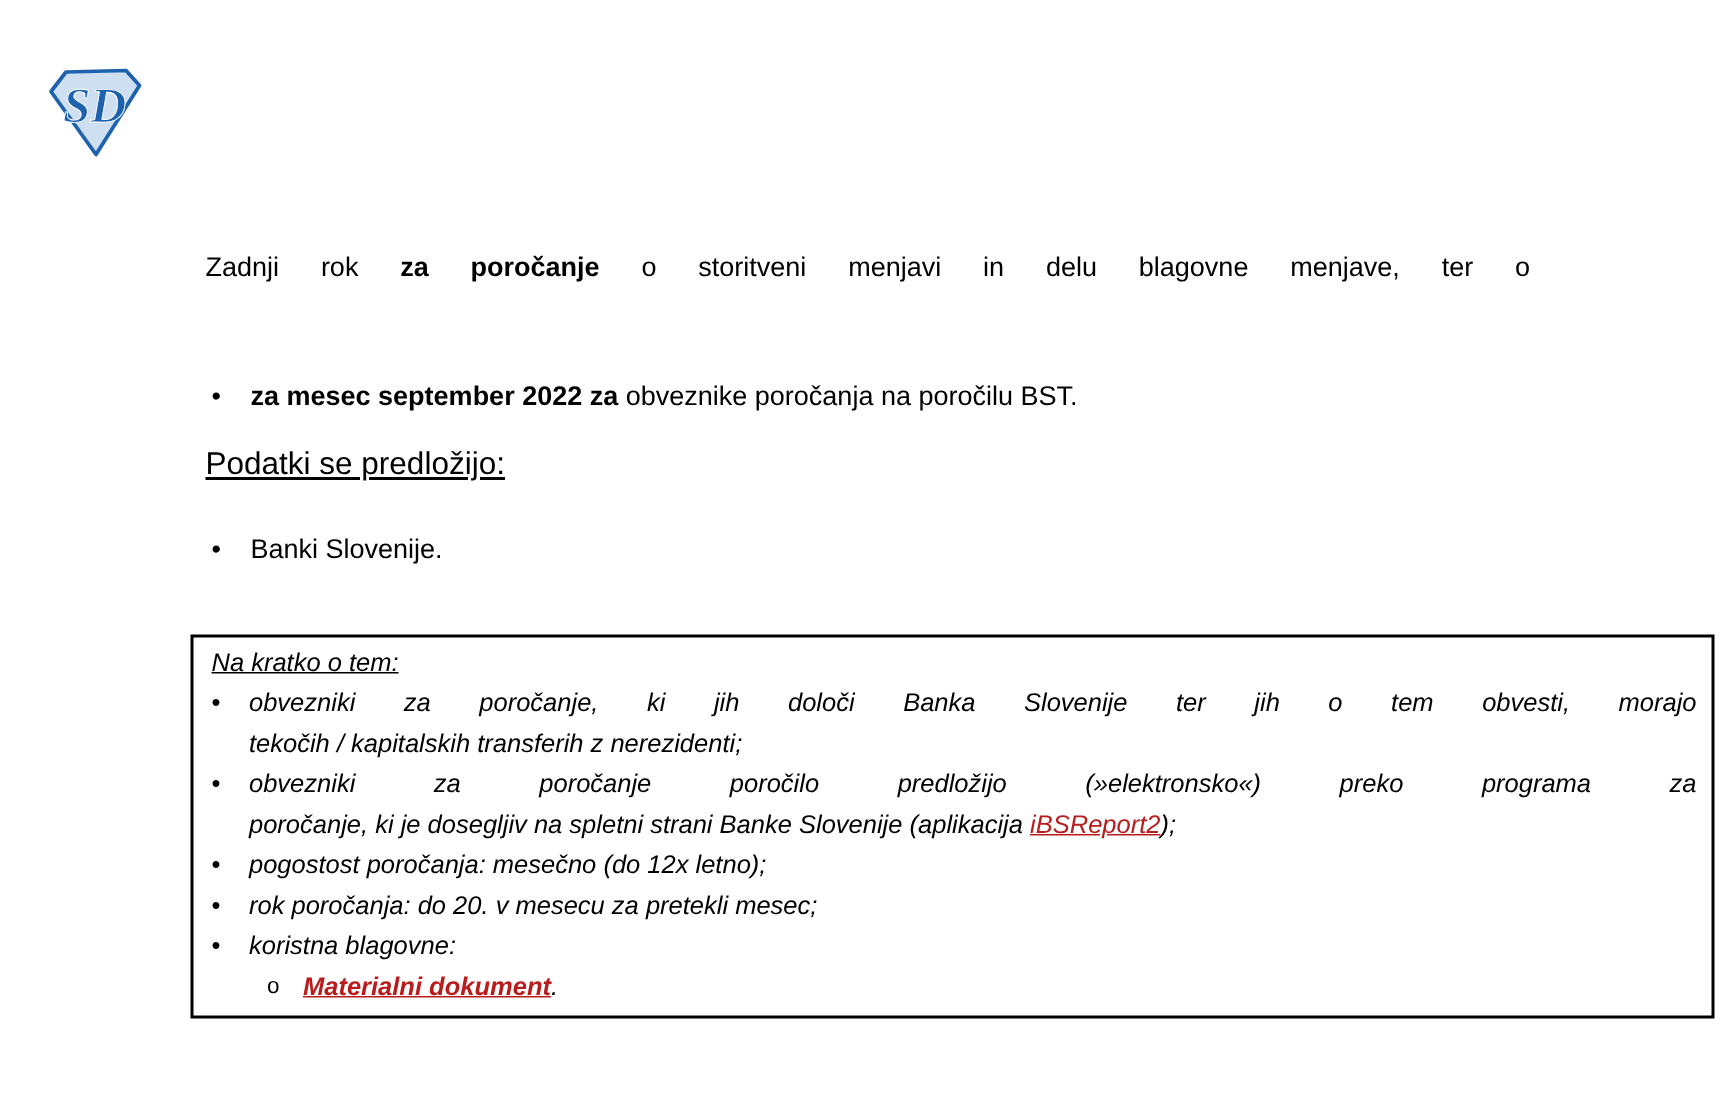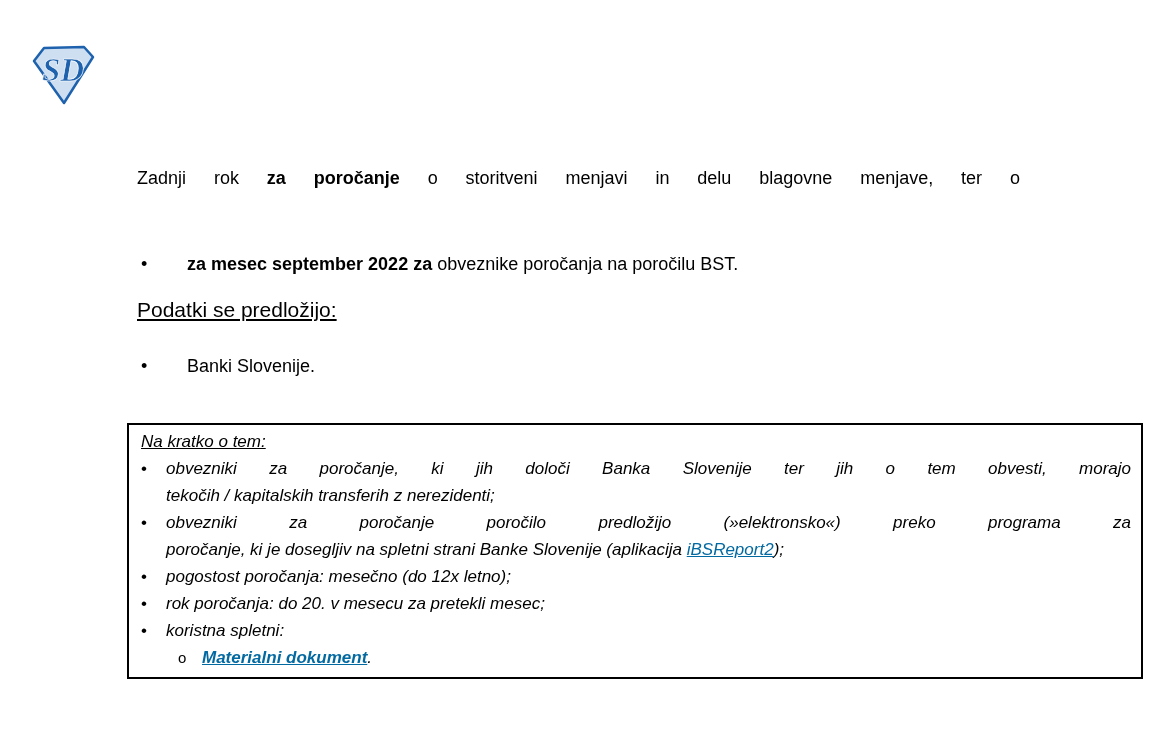--- a/index.html
+++ b/index.html
@@ -14,38 +14,38 @@
 
   .p1 {
     position:absolute; left:10px; top:157px; width:883px;
     font-size:18px; line-height:43px;
   }
   .jlast { text-align:justify; text-align-last:justify; }
   b, .bold { font-weight:bold; }
 
   .li { display:flex; font-size:18px; line-height:28px; }
   .li .marker { flex:none; width:26px; }
-  .li .txt { flex:1;margin-left:20px; }
+  .li .txt { flex:1; }
 
   .b1 { position:absolute; left:14px; top:250px; width:880px; }
   .p2 { position:absolute; left:10px; top:296px; font-size:21px; line-height:28px;text-decoration:underline; }
   .b2 { position:absolute; left:14px; top:352px; width:880px; }
 
   .infobox {
     position:absolute; left:0; top:423px; width:1016px; box-sizing:border-box;
     border:2px solid #000; padding:3px 10px 6px 12px;
     font-size:17px; line-height:27px; font-style:italic;
   }
   .infobox .title { text-decoration:underline; }
   .ib-li { display:flex; }
   .ib-li .marker { flex:none; width:25px; font-style:normal; }
   .ib-li .txt { flex:1; }
   .sub-li { display:flex; margin-left:37px; }
   .sub-li .marker { flex:none; width:24px; font-style:normal; font-size:15px; }
-  .link { color:#0369a1; text-decoration:underline; cursor:pointer; }
+  .link { color:#b91c1c; text-decoration:underline; cursor:pointer; }
   .link.bold { font-weight:bold;margin-top:24px; }
 </style>
 </head>
 <body>
 
 <div class="page">
 
   <svg class="logo" viewBox="0 0 66 62">
     <polygon points="3,17 13,4 53,3 62,13 33,59" fill="#cfdff2" stroke="#1e62ae" stroke-width="2.5" stroke-linejoin="round"></polygon>
     <text x="11" y="37" font-size="33" font-style="italic" font-weight="bold" fill="#1e62ae" stroke="#ffffff" stroke-width="0.6" font-family="Liberation Serif, serif">SD</text>
@@ -93,21 +93,21 @@
         <span class="txt">pogostost poročanja: mesečno (do 12x letno);</span>
       </div>
 
       <div class="ib-li">
         <span class="marker">•</span>
         <span class="txt">rok poročanja: do 20. v mesecu za pretekli mesec;</span>
       </div>
 
       <div class="ib-li">
         <span class="marker">•</span>
-        <span class="txt">koristna spletni:</span>
+        <span class="txt">koristna blagovne:</span>
       </div>
 
       <div class="sub-li">
         <span class="marker">o</span>
         <span class="txt"><a class="link bold">Materialni dokument</a><span>.</span></span>
       </div>
     </div>
 
   </div>
 </div>

